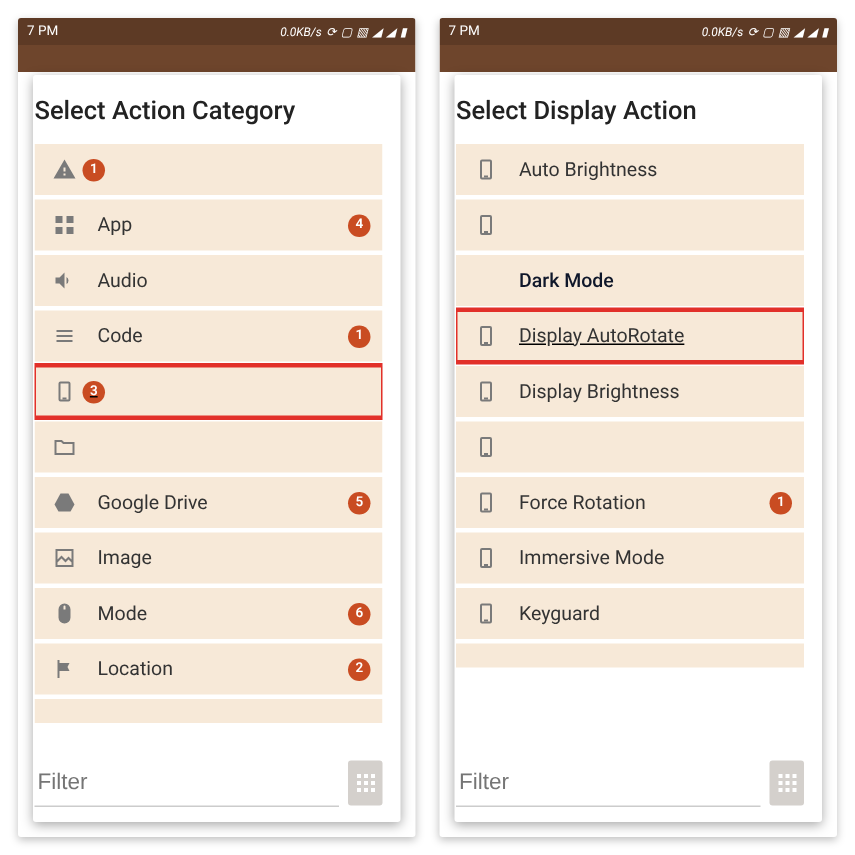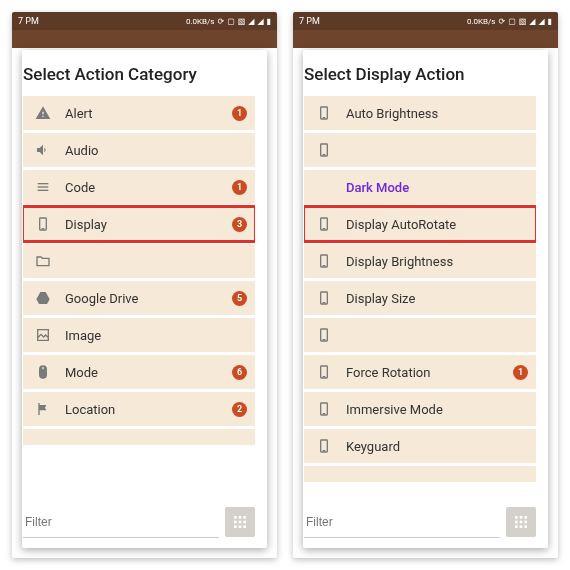--- a/index.html
+++ b/index.html
@@ -28,21 +28,21 @@
     height: 18px;
     background: #5d3a25;
     color: #fff;
     font-size: 9px;
     display: flex;
     justify-content: space-between;
     align-items: center;
     padding: 0 6px;
     gap: 37px;
   }
-  .statusbar .right { display: flex; gap: 3px; align-items: flex-end; }
+  .statusbar .right { display: flex; gap: 3px; align-items: flex-end; font-style: italic; }
   .statusbar .right span { font-size: 8px; }
   .topbar {
     height: 18px;
     background: #6e452c;
   }
   .dialog {
     position: absolute;
     top: 38px;
     left: 10px;
     right: 10px;
@@ -72,36 +72,37 @@
     background: #f7e9d8;
     display: flex;
     align-items: center;
     padding: 0 8px;
     position: relative;
   }
   .row.highlighted {
     outline: 3px solid #e2302a;
     outline-offset: -1px;
     z-index: 2;
+    text-decoration: underline;
   }
   .row .icon {
     width: 24px;
     display: flex;
     justify-content: center;
     color: #7a7a7a;
     font-size: 15px;
   }
   .row .label {
     flex: 1;
     margin-left: 10px;
     font-size: 13px;
     color: #333;
   }
   .row .label.textonly {
-    color: #6d28d9;
+    color: #0f172a;
     margin-left: 34px;
     font-weight: 500;
   }
   .row .badge {
     min-width: 15px;
     height: 15px;
     border-radius: 50%;
     background: #c94c22;
     color: #fff;
     font-size: 9px;
@@ -119,21 +120,21 @@
     display: flex;
     align-items: center;
     margin-top: 6px;
     gap: 6px;
   }
   .filter {
     flex: 1;
     height: 32px;
     border: none;
     border-bottom: 1px solid #ccc;
-    font-size: 12px;
+    font-size: 15px;
     color: #999;
     padding: 2px 2px;
     outline: none;
     background: transparent;
   }
   .gridbtn {
     width: 30px;
     height: 30px;
     background: #d4d0cc;
     color: #fff;
@@ -165,22 +166,33 @@
   <div class="topbar"></div>
   <div class="dialog">
     <div class="dialog-title">Select Action Category</div>
     <div class="list" id="list-left">
         <div class="row">
           <span class="icon">
             <svg class="ic" viewBox="0 0 24 24" fill="#7a7a7a">
               <path d="M1 21h22L12 2 1 21zm12-3h-2v-2h2v2zm0-4h-2v-4h2v4z"></path>
             </svg>
           </span>
-          <span class="label">Alert</span>
           <span class="badge">1</span>
+        </div>
+        <div class="row">
+          <span class="icon">
+            <svg class="ic" viewBox="0 0 24 24" fill="#7a7a7a">
+              <rect x="3" y="3" width="7" height="7"></rect>
+              <rect x="14" y="3" width="7" height="7"></rect>
+              <rect x="3" y="14" width="7" height="7"></rect>
+              <rect x="14" y="14" width="7" height="7"></rect>
+            </svg>
+          </span>
+          <span class="label">App</span>
+          <span class="badge">4</span>
         </div>
         <div class="row">
           <span class="icon">
             <svg class="ic" viewBox="0 0 24 24" fill="#7a7a7a">
               <path d="M3 9v6h4l5 5V4L7 9H3zm13 3a4 4 0 0 0-2-3.5v7a4 4 0 0 0 2-3.5z"></path>
             </svg>
           </span>
           <span class="label">Audio</span>
         </div>
         <div class="row">
@@ -194,21 +206,20 @@
           <span class="label">Code</span>
           <span class="badge">1</span>
         </div>
         <div class="row highlighted">
           <span class="icon">
             <svg class="ic" viewBox="0 0 24 24" fill="none" stroke="#7a7a7a" stroke-width="2">
               <rect x="7" y="3" width="10" height="18" rx="1"></rect>
               <line x1="10" y1="19" x2="14" y2="19"></line>
             </svg>
           </span>
-          <span class="label">Display</span>
           <span class="badge">3</span>
         </div>
         <div class="row">
           <span class="icon">
             <svg class="ic" viewBox="0 0 24 24" fill="none" stroke="#7a7a7a" stroke-width="2">
               <path d="M3 6h6l2 2h10v11H3z"></path>
             </svg>
           </span>
         </div>
         <div class="row">
@@ -322,29 +333,20 @@
           </span>
           <span class="label">Display Brightness</span>
         </div>
         <div class="row">
           <span class="icon">
             <svg class="ic" viewBox="0 0 24 24" fill="none" stroke="#7a7a7a" stroke-width="2">
               <rect x="7" y="3" width="10" height="18" rx="1"></rect>
               <line x1="10" y1="19" x2="14" y2="19"></line>
             </svg>
           </span>
-          <span class="label">Display Size</span>
-        </div>
-        <div class="row">
-          <span class="icon">
-            <svg class="ic" viewBox="0 0 24 24" fill="none" stroke="#7a7a7a" stroke-width="2">
-              <rect x="7" y="3" width="10" height="18" rx="1"></rect>
-              <line x1="10" y1="19" x2="14" y2="19"></line>
-            </svg>
-          </span>
         </div>
         <div class="row">
           <span class="icon">
             <svg class="ic" viewBox="0 0 24 24" fill="none" stroke="#7a7a7a" stroke-width="2">
               <rect x="7" y="3" width="10" height="18" rx="1"></rect>
               <line x1="10" y1="19" x2="14" y2="19"></line>
             </svg>
           </span>
           <span class="label">Force Rotation</span>
           <span class="badge">1</span>

